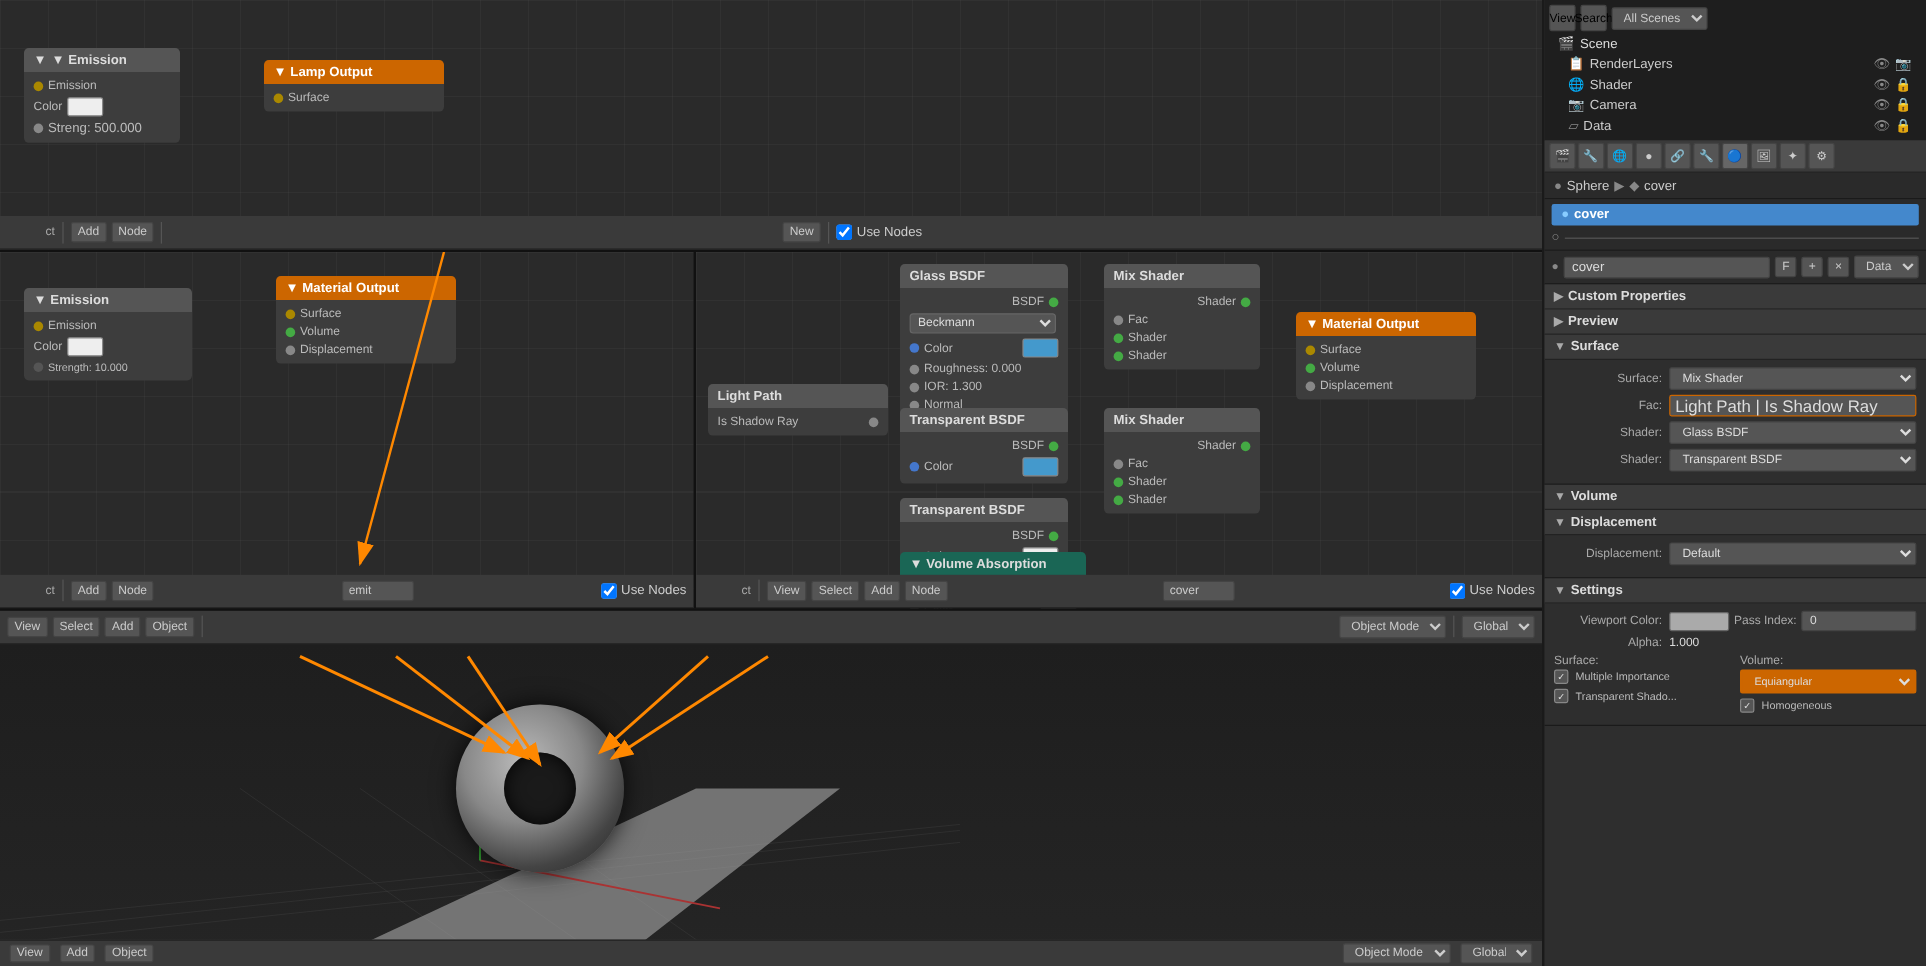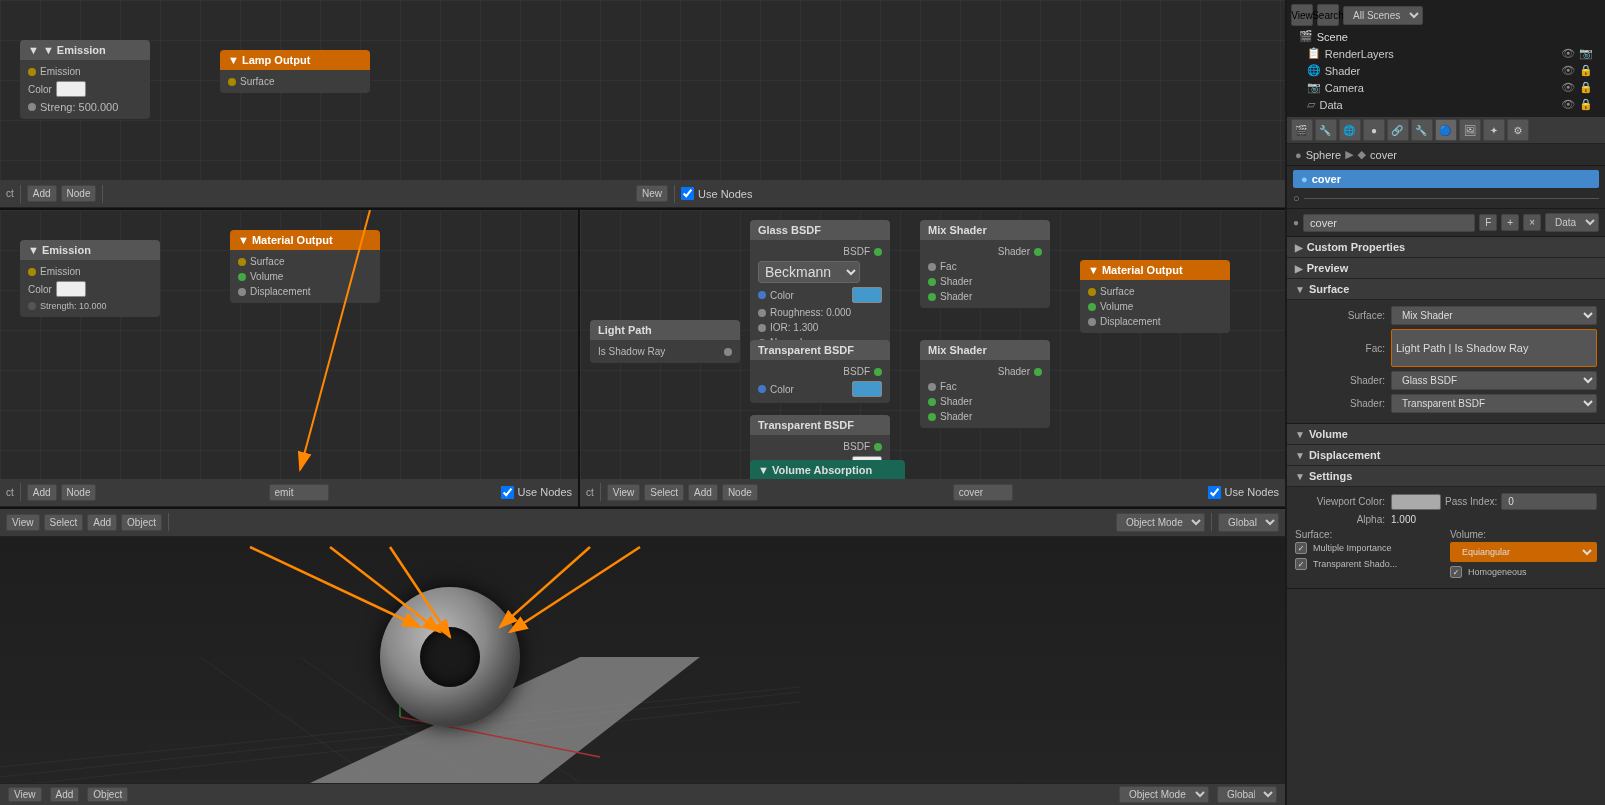--- a/index.html
+++ b/index.html
@@ -43,21 +43,21 @@
     
     .node-orange .node-header { background: #cc6600; color: #fff; }
     
     .node-gray .node-header { background: #555; color: #ddd; }
     
     .node-teal .node-header { background: #1a6655; color: #ddd; }
 
     
     .toolbar-btn { background: #555; border: 1px solid #444; color: #ccc; font-size: 10px; padding: 2px 5px; border-radius: 2px; cursor: pointer; }
     .toolbar-sep { width: 1px; height: 18px; background: #555; margin: 0 2px; }
-    .toolbar-label { color: #aaa; font-size: 10px; }
+    .toolbar-label { color: #aaa; font-size: 10px; margin-left: 32px; }
     .rp-breadcrumb { display: flex; align-items: center; gap: 4px; padding: 4px 8px; background: #2a2a2a; border-bottom: 1px solid #1a1a1a; font-size: 11px; }
     .rp-icons-row { display: flex; align-items: center; background: #3a3a3a; border-bottom: 1px solid #222; padding: 2px 4px; gap: 2px; flex-wrap: wrap; }
     .rp-icon-btn { width: 22px; height: 22px; background: #555; border: 1px solid #444; border-radius: 2px; display: flex; align-items: center; justify-content: center; cursor: pointer; font-size: 10px; }
     .rp-name-row { display: flex; align-items: center; padding: 4px 6px; gap: 4px; background: #2a2a2a; border-bottom: 1px solid #1a1a1a; }
     .rp-name-input { background: #555; border: 1px solid #444; color: #ddd; font-size: 11px; padding: 2px 6px; border-radius: 2px; flex: 1; }
     .rp-name-btn { background: #555; border: 1px solid #444; color: #ccc; font-size: 10px; padding: 2px 5px; border-radius: 2px; cursor: pointer; }
 
     .section-header { background: #3a3a3a; padding: 4px 8px; display: flex; align-items: center; gap: 4px; cursor: pointer; border-bottom: 1px solid #222; font-size: 11px; font-weight: bold; color: #ddd; }
     .section-header .arrow { color: #aaa; font-size: 10px; }
     .section-body { padding: 6px 8px; border-bottom: 1px solid #1a1a1a; }
@@ -243,21 +243,21 @@
           <div class="node node-gray" style="left:170px; top:10px; width:140px;">
             <div class="node-header">
               <span>Glass BSDF</span>
             </div>
             <div class="node-body">
               <div class="node-row" style="justify-content:flex-end;">
                 <span>BSDF</span>
                 <span class="socket socket-green"></span>
               </div>
               <div class="node-row">
-                <select class="node-input" style="width:102px; font-size:14px; background:#555; border:1px solid #666; color:#ddd; padding:1px 2px;">
+                <select class="node-input" style="width:122px; font-size:10px; background:#555; border:1px solid #666; color:#ddd; padding:1px 2px;">
                   <option>Beckmann</option>
                 </select>
               </div>
               <div class="node-row">
                 <span class="socket socket-blue"></span>
                 <span>Color</span>
                 <span class="color-swatch color-swatch-blue" style="margin-left:auto;"></span>
               </div>
               <div class="node-row">
                 <span class="socket socket-gray"></span>
@@ -587,21 +587,21 @@
     </div>
     <div class="section-body">
       <div class="prop-row">
         <span class="prop-label">Surface:</span>
         <select class="prop-value">
           <option>Mix Shader</option>
         </select>
       </div>
       <div class="prop-row">
         <span class="prop-label">Fac:</span>
-        <div class="prop-value prop-value-highlight" style="font-size:11px; padding:12px 4px;">Light Path | Is Shadow Ray</div>
+        <div class="prop-value prop-value-highlight" style="font-size:14px; padding:0 4px;">Light Path | Is Shadow Ray</div>
       </div>
       <div class="prop-row">
         <span class="prop-label">Shader:</span>
         <select class="prop-value">
           <option>Glass BSDF</option>
         </select>
       </div>
       <div class="prop-row">
         <span class="prop-label">Shader:</span>
         <select class="prop-value">
@@ -611,20 +611,28 @@
     </div>
 
     <div class="section-header">
       <span class="arrow">▼</span>
       <span>Volume</span>
     </div>
 
     <div class="section-header">
       <span class="arrow">▼</span>
       <span>Displacement</span>
+    </div>
+    <div class="section-body">
+      <div class="prop-row">
+        <span class="prop-label">Displacement:</span>
+        <select class="prop-value">
+          <option>Default</option>
+        </select>
+      </div>
     </div>
 
     <div class="section-header">
       <span class="arrow">▼</span>
       <span>Settings</span>
     </div>
     <div class="section-body">
       <div class="prop-row">
         <span class="prop-label">Viewport Color:</span>
         <div style="display:flex; align-items:center; gap:4px; flex:1;">

